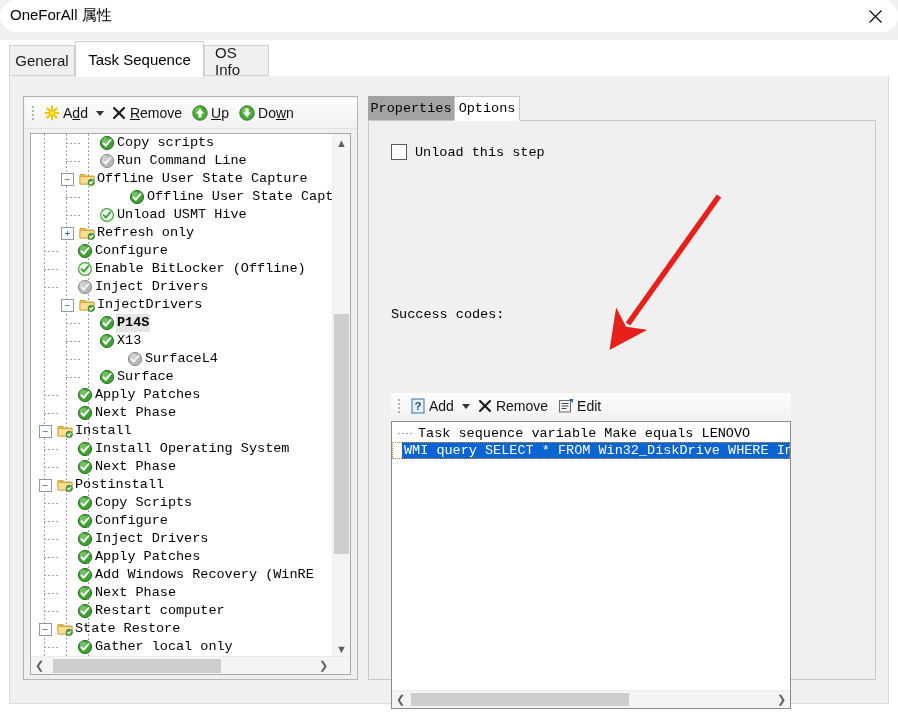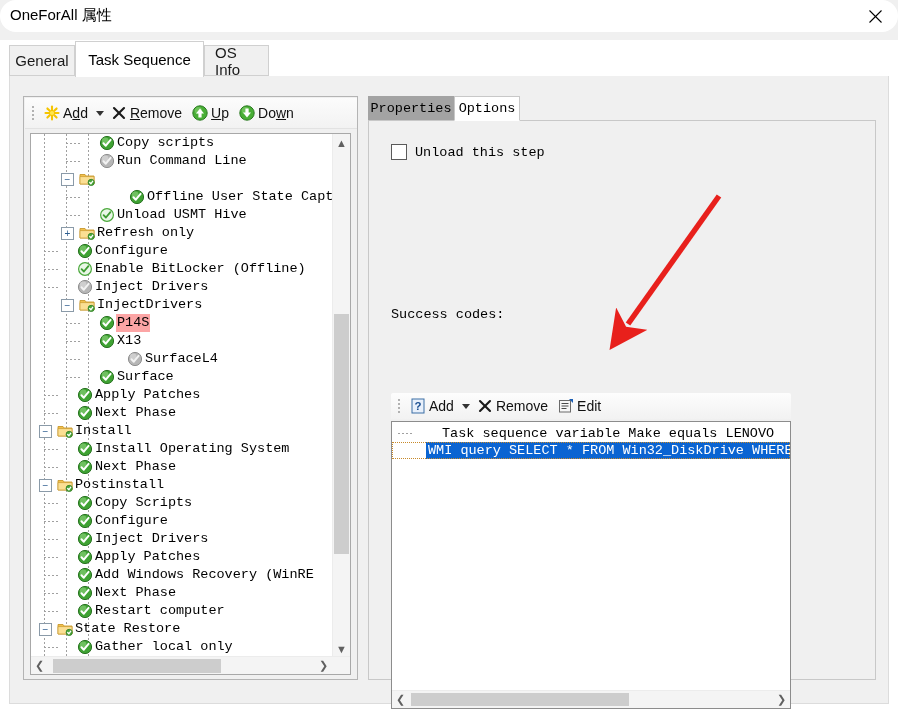--- a/index.html
+++ b/index.html
@@ -100,21 +100,21 @@
     position:absolute;left:0;top:0;width:304px;height:524px;
     overflow:hidden;
     font-family:"Liberation Mono","DejaVu Sans Mono",monospace;
     font-size:13.5px;
   }
   .trow{
     position:relative;height:18px;display:flex;align-items:center;
     white-space:nowrap;cursor:default;
   }
   .trow .tlabel{padding:0 1px;line-height:18px;}
-  .trow.focus .tlabel{background:#fca5a5;}
+  .trow.focus .tlabel{background:#e5e5e5;font-weight:bold;}
   .expander{
     width:11px;height:11px;border:1px solid #8a9aa8;background:#fff;
     display:inline-flex;align-items:center;justify-content:center;
     font-size:10px;line-height:9px;color:#2c5d8f;
     font-family:"Liberation Sans",sans-serif;
     position:relative;flex:0 0 11px;cursor:default;
   }
   .spacer{flex:0 0 auto;}
   
   #tree-canvas .guides{
@@ -186,21 +186,21 @@
     border-radius:2px 2px 0 0;
     display:flex;align-items:center;
   }
   #cond-list-outer{
     position:absolute;left:22px;top:300px;width:400px;height:288px;
     border:1px solid #8c8c8c;background:#ffffff;box-sizing:border-box;overflow:hidden;
   }
   .crow{
     position:relative;height:17px;display:flex;align-items:center;
     white-space:nowrap;cursor:default;
-    font-family:"Liberation Mono","DejaVu Sans Mono",monospace;font-size:13.5px;gap:24px;
+    font-family:"Liberation Mono","DejaVu Sans Mono",monospace;font-size:13.5px;
   }
   .crow .ctext{line-height:17px;padding:0 2px;}
   .crow.selected .ctext{background:#0a64d2;color:#ffffff;}
   .crow.selected{outline:1px dotted #c88a2a;outline-offset:-1px;}
   
   #annotation{position:absolute;left:0;top:0;width:898px;height:715px;pointer-events:none;}
 </style>
 </head>
 <body>
 
@@ -331,20 +331,21 @@
               <span class="tlabel">Run Command Line</span>
             </div>
             <div class="trow" style="padding-left: 30px;">
               <span class="expander" style="margin-right: 5px;">−</span>
               <svg width="16" height="16" viewBox="0 0 16 16" style="flex: 0 0 16px; display: block; margin-right: 1px;">
                 <path d="M1 3.5 L6 3.5 L7.2 5 L15 5 L15 13 L1 13 Z" fill="#f2c14e" stroke="#c99a2e" stroke-width="0.9"></path>
                 <path d="M1 5.6 L15 5.6 L15 13 L1 13 Z" fill="#fbdf93" stroke="#c99a2e" stroke-width="0.7"></path>
                 <circle cx="12.2" cy="11.4" r="3.1" fill="#4aa83b" stroke="#2f7a25" stroke-width="0.8"></circle>
                 <path d="M10.7 11.5 L11.9 12.8 L13.8 10.2" stroke="#ffffff" stroke-width="1.3" fill="none" stroke-linecap="round"></path>
               </svg>
+              <span class="tlabel">Offline User State Capture</span>
             </div>
             <div class="trow" style="padding-left: 82px;">
               <span class="spacer" style="width: 16px;"></span>
               <svg width="16" height="16" viewBox="0 0 16 16" style="flex: 0 0 16px; display: block; margin-right: 1px;">
                 <circle cx="8" cy="8" r="6.6" fill="#3fa233" stroke="#2a7322" stroke-width="1"></circle>
                 <circle cx="6.2" cy="5.8" r="3.3" fill="#8fd47e" opacity="0.6"></circle>
                 <path d="M4.4 8.2 L6.8 10.7 L11.6 4.9" stroke="#ffffff" stroke-width="2" fill="none" stroke-linecap="round" stroke-linejoin="round"></path>
               </svg>
               <span class="tlabel">Offline User State Captu</span>
             </div>

